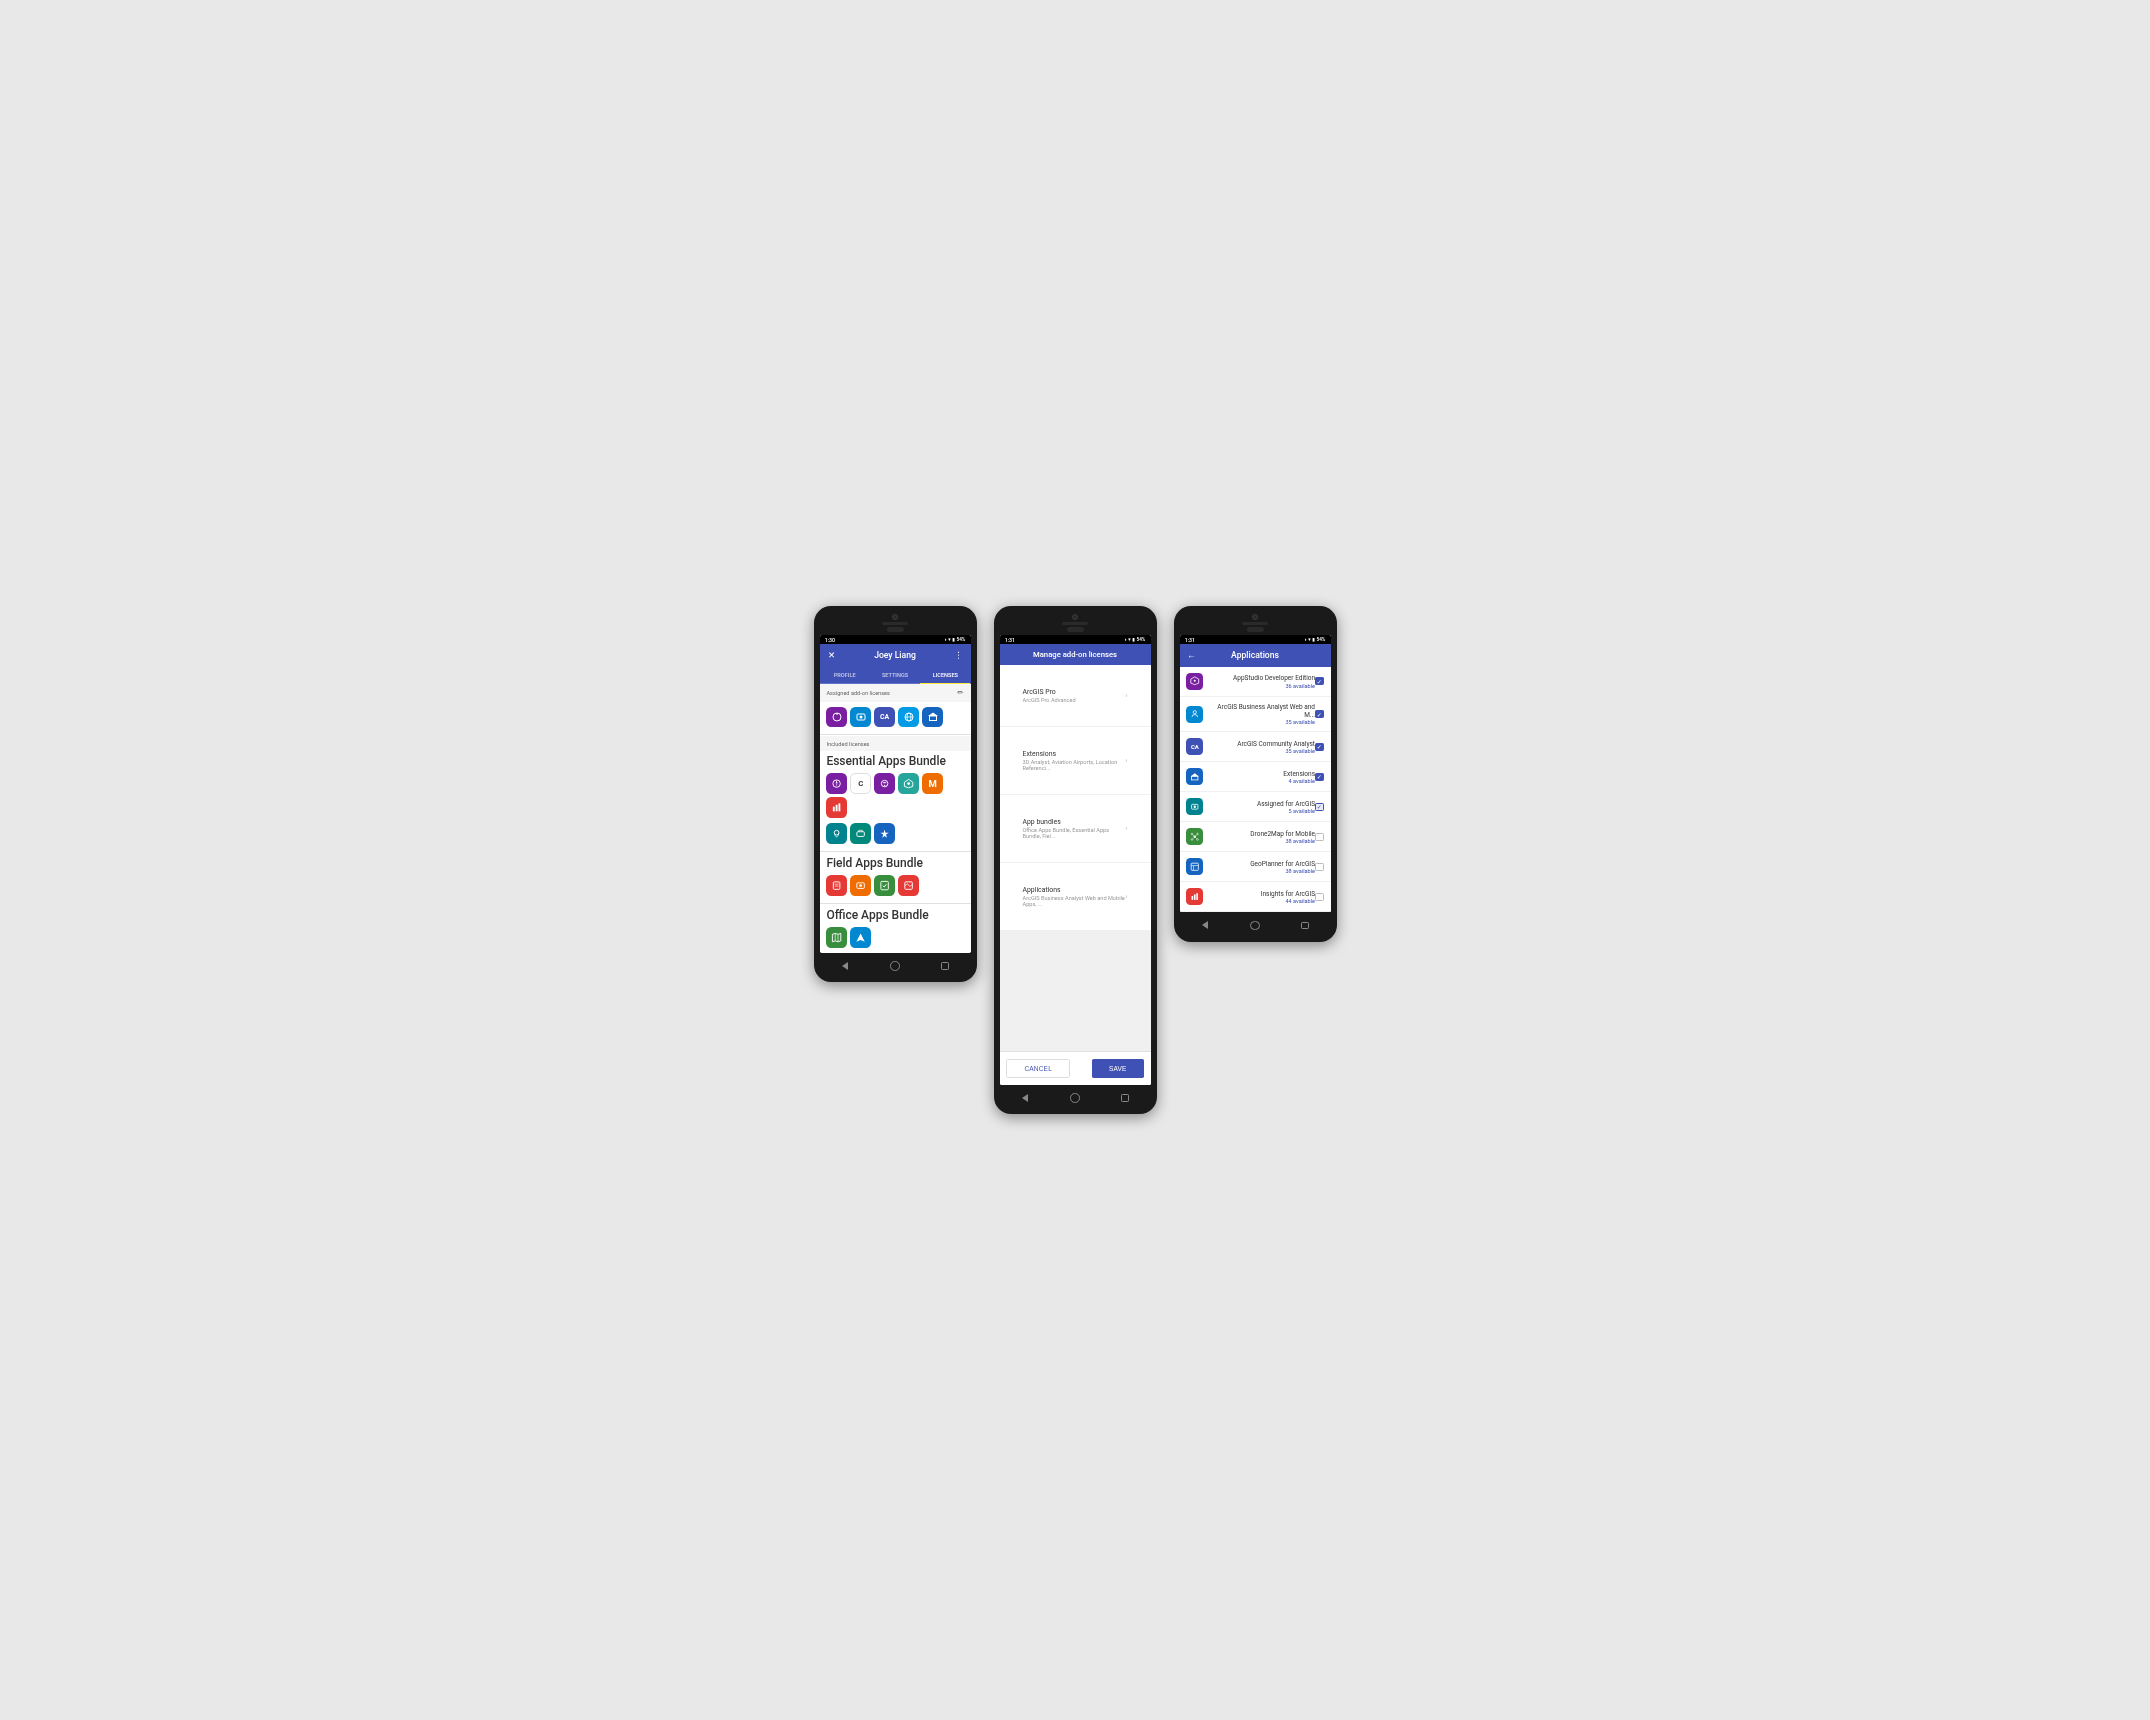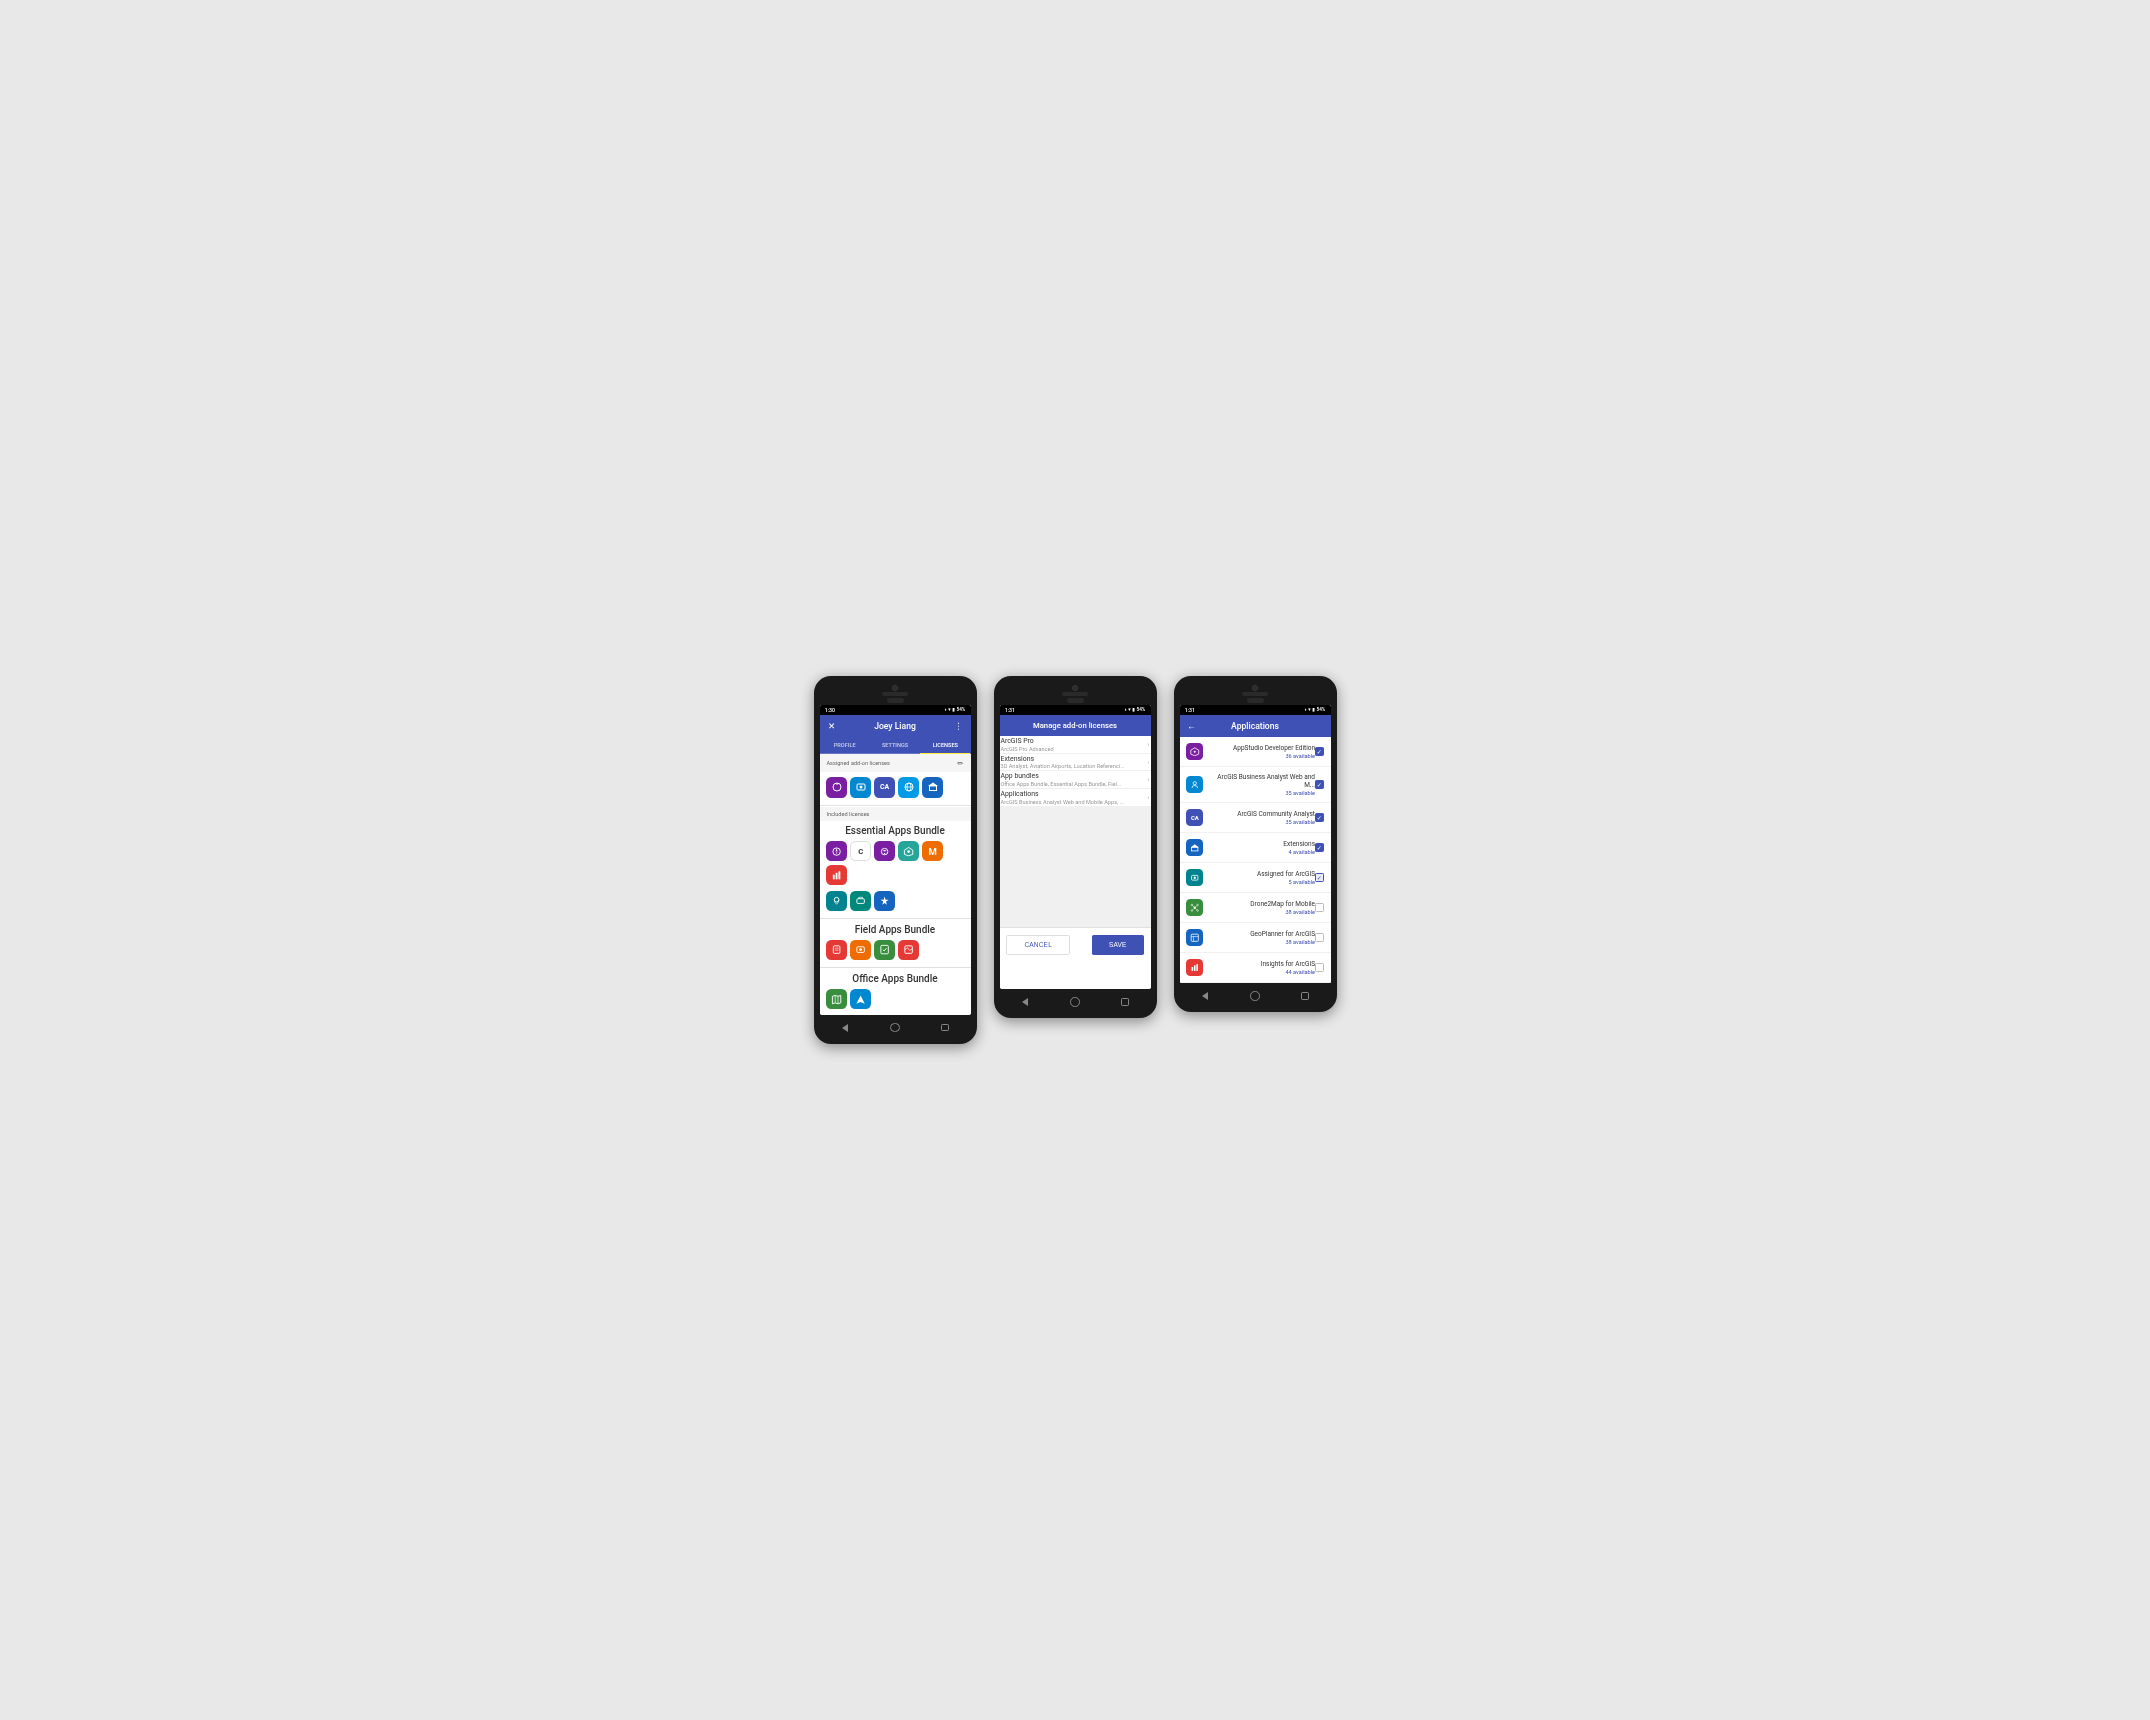--- a/index.html
+++ b/index.html
@@ -153,39 +153,38 @@
       border-radius: 5.2px;
       display: flex;
       align-items: center;
       justify-content: center;
       font-size: 9.5px;
       color: #fff;
       font-weight: bold;
     }
     .bundle-title {
       padding: 3.4px 6.9px 0;
-      font-size: 10px;
+      font-size: 12px;
       font-weight: 500;
       color: #333;
-      text-align: center;
     }
     .divider {
       height: 0.4px;
       background: #e0e0e0;
       margin: 1.7px 0;
     }
     
     .menu-list {
       background: #fff;
     }
     .menu-item {
       display: flex;
       align-items: center;
       justify-content: space-between;
-      padding: 1px;
+      padding: 23px;
       border-bottom: 0.4px solid #f0f0f0;
       cursor: pointer;
     }
     .menu-item-content {
       flex: 1;
     }
     .menu-item-title {
       font-size: 6.9px;
       color: #333;
       font-weight: 400;

